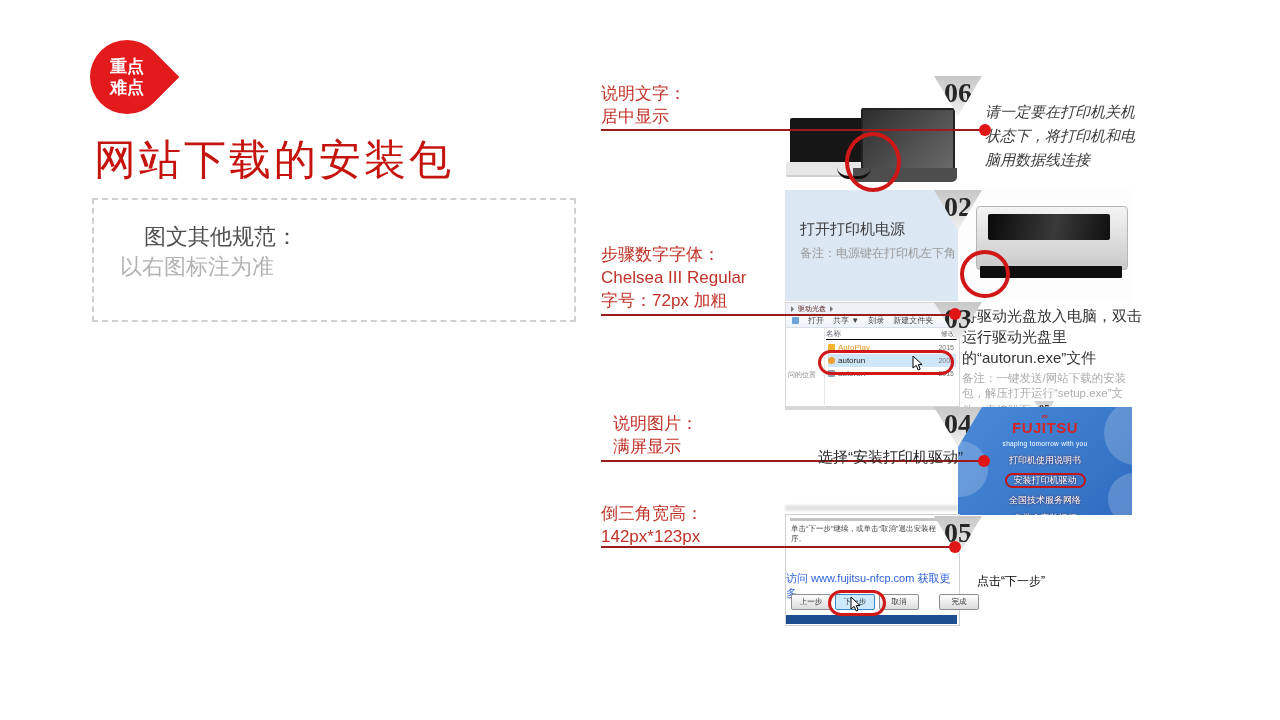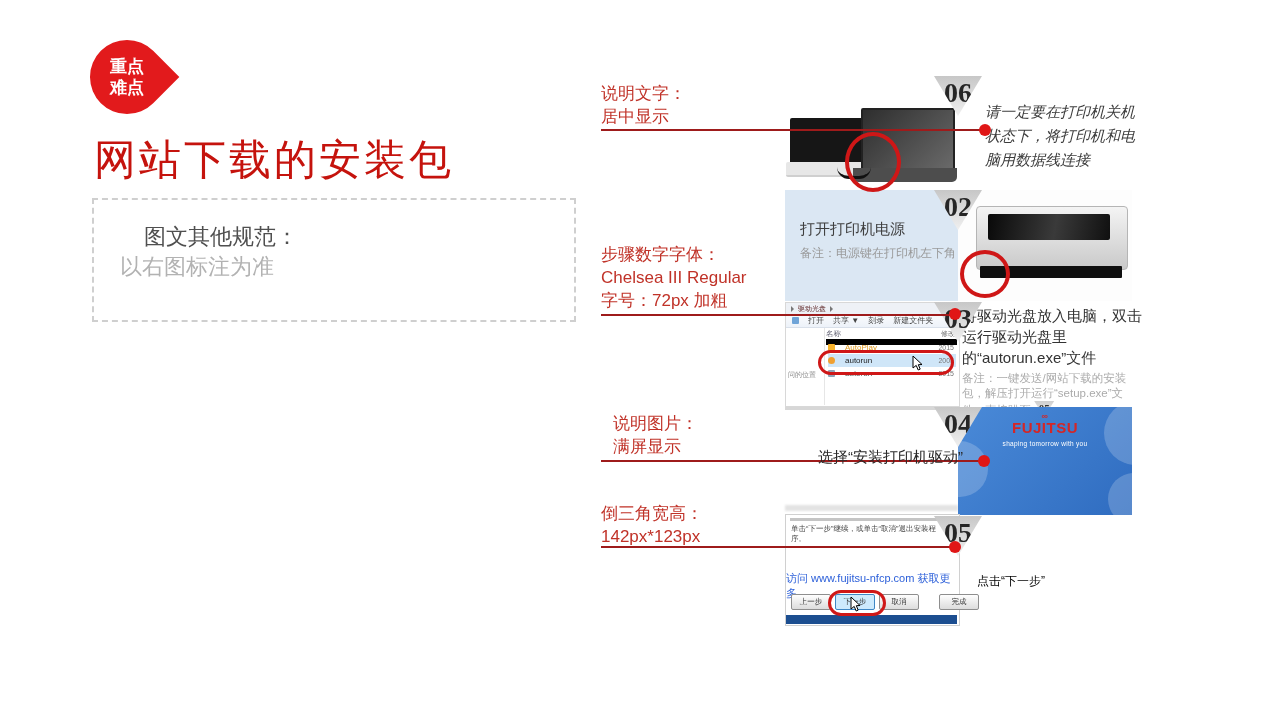--- a/index.html
+++ b/index.html
@@ -47,23 +47,23 @@
   .s2-body{left:18px;top:16px;width:150px;height:62px;background:linear-gradient(180deg,#f4f4f4,#c9c9c9);border:1px solid #b5b5b5;border-radius:4px;}
   .s2-slot{left:30px;top:24px;width:122px;height:26px;background:linear-gradient(100deg,#090909,#3a3a3a 55%,#101010);border-radius:2px;}
   .s2-base{left:22px;top:76px;width:142px;height:12px;background:#0f0f0f;border-radius:1px;}
 
   
   .explorer{left:785px;top:302px;width:173px;height:103px;background:#fff;border:1px solid #d8d8d8;font-size:8px;color:#444;}
   .xp-address{left:0;top:0;width:100%;height:11px;background:#eef1f6;display:flex;align-items:center;padding-left:5px;box-sizing:border-box;gap:4px;color:#5a2020;font-size:7px;}
   .bc-arrow{width:0;height:0;border-left:3px solid #777;border-top:3px solid transparent;border-bottom:3px solid transparent;}
   .xp-toolbar{left:0;top:11px;width:100%;height:14px;background:linear-gradient(180deg,#fbfcfd,#edf2f9);border-bottom:1px solid #d9e0ea;display:flex;align-items:center;gap:9px;padding-left:6px;box-sizing:border-box;}
   .xp-tool-icon{width:7px;height:7px;background:#6fa4d8;border-radius:1px;}
-  .xp-colhdr{left:40px;top:26px;width:131px;height:10px;color:#667;font-size:7.5px;border-bottom:6px solid #000000;}
+  .xp-colhdr{left:40px;top:26px;width:131px;height:10px;color:#667;font-size:7.5px;border-bottom:1px solid #000000;}
   .xp-sidebar{left:0;top:25px;width:38px;height:77px;border-right:1px solid #e6e6e6;font-size:7px;color:#8a8a8a;}
-  .xp-row{left:42px;height:13px;display:flex;align-items:center;gap:10px;font-size:8px;width:128px;}
+  .xp-row{left:42px;height:13px;display:flex;align-items:center;gap:3px;font-size:8px;width:128px;}
   .xp-date{position:absolute;right:2px;font-size:7px;color:#777;}
   .xp-icon{width:7px;height:7px;border-radius:1px;}
   .red-oval{border:3px solid #cf1717;border-radius:14px;z-index:12;}
 
   
   .s3-text{left:962px;top:305px;width:180px;font-size:15px;line-height:21px;color:#333;}
   .s3-note{font-size:11.5px;line-height:15px;color:#ababab;margin-top:3px;}
   .mini-tri{display:inline-block;position:relative;width:20px;height:16px;vertical-align:-3px;
        background:linear-gradient(180deg,#cfcfcf,#efefef);clip-path:polygon(0 0,100% 0,50% 100%);}
   .mini-tri span{position:absolute;left:0;top:0;width:100%;text-align:center;font-family:"Liberation Serif",serif;font-weight:bold;font-size:11px;color:#333;}
@@ -228,20 +228,28 @@
   <div class="abs fj-circle" style="left:-26px;top:34px;width:56px;height:56px;"></div>
   <div class="abs fj-circle" style="left:146px;top:-6px;width:64px;height:64px;"></div>
   <div class="abs fj-circle" style="left:150px;top:66px;width:52px;height:52px;"></div>
   <div class="abs fj-logo-wrap">
     <span class="fj-logo">
       <span class="fj-inf">∞</span>
       <span>FUJITSU</span>
     </span>
   </div>
   <div class="abs fj-tagline">shaping tomorrow with you</div>
+  <div class="abs fj-menu">
+    <div class="fj-item">打印机使用说明书</div>
+    <div class="fj-item">
+      <span class="fj-item-circled">安装打印机驱动</span>
+    </div>
+    <div class="fj-item">全国技术服务网络</div>
+    <div class="fj-item">色带盒安装视频</div>
+  </div>
 </div>
 <div class="abs tri" style="left:934px;top:407px;">
   <span>04</span>
 </div>
 
 <div class="abs installer">
   <div class="abs inst-blur"></div>
   <div class="abs inst-instruction">单击“下一步”继续，或单击“取消”退出安装程序。</div>
   <div class="abs inst-link">访问 www.fujitsu-nfcp.com 获取更多</div>
   <div class="abs inst-btn" style="left:5px;">上一步</div>

